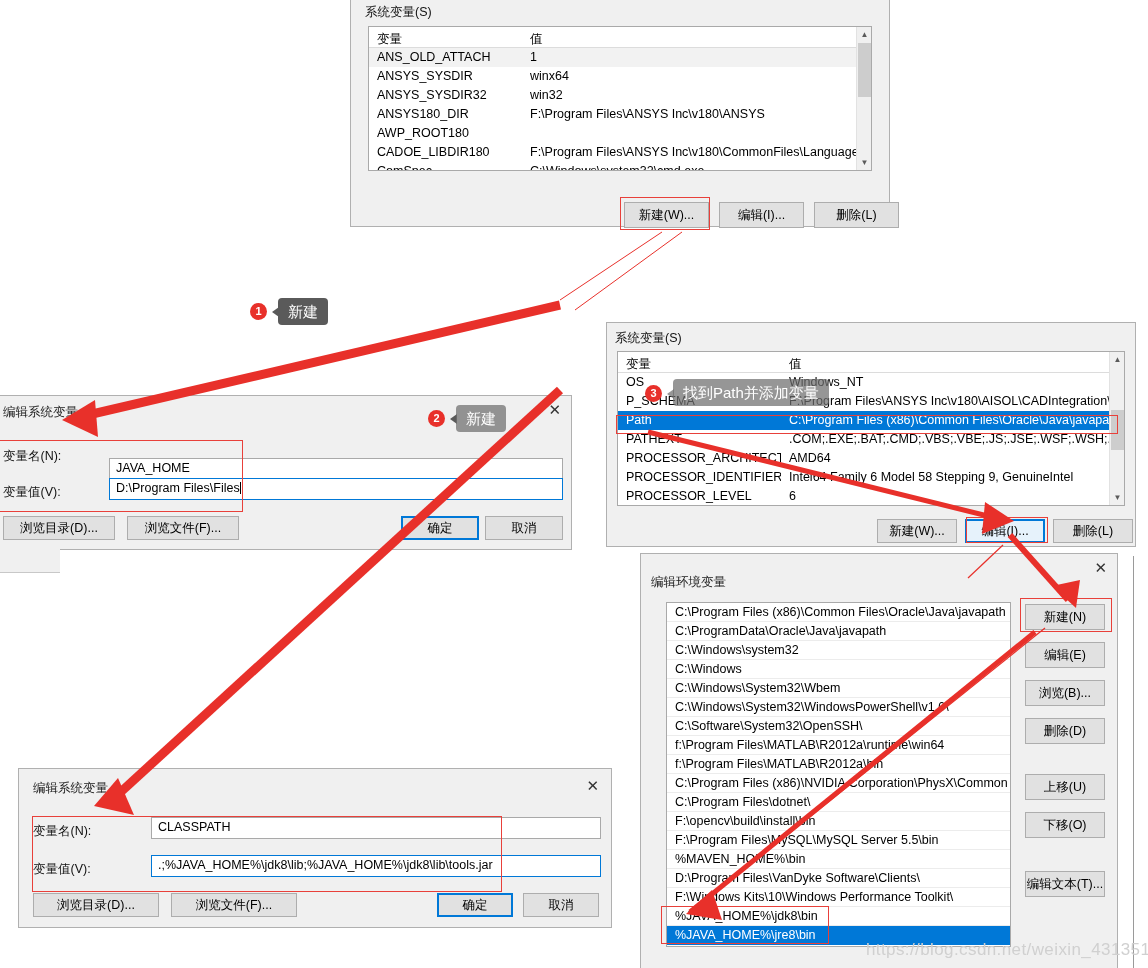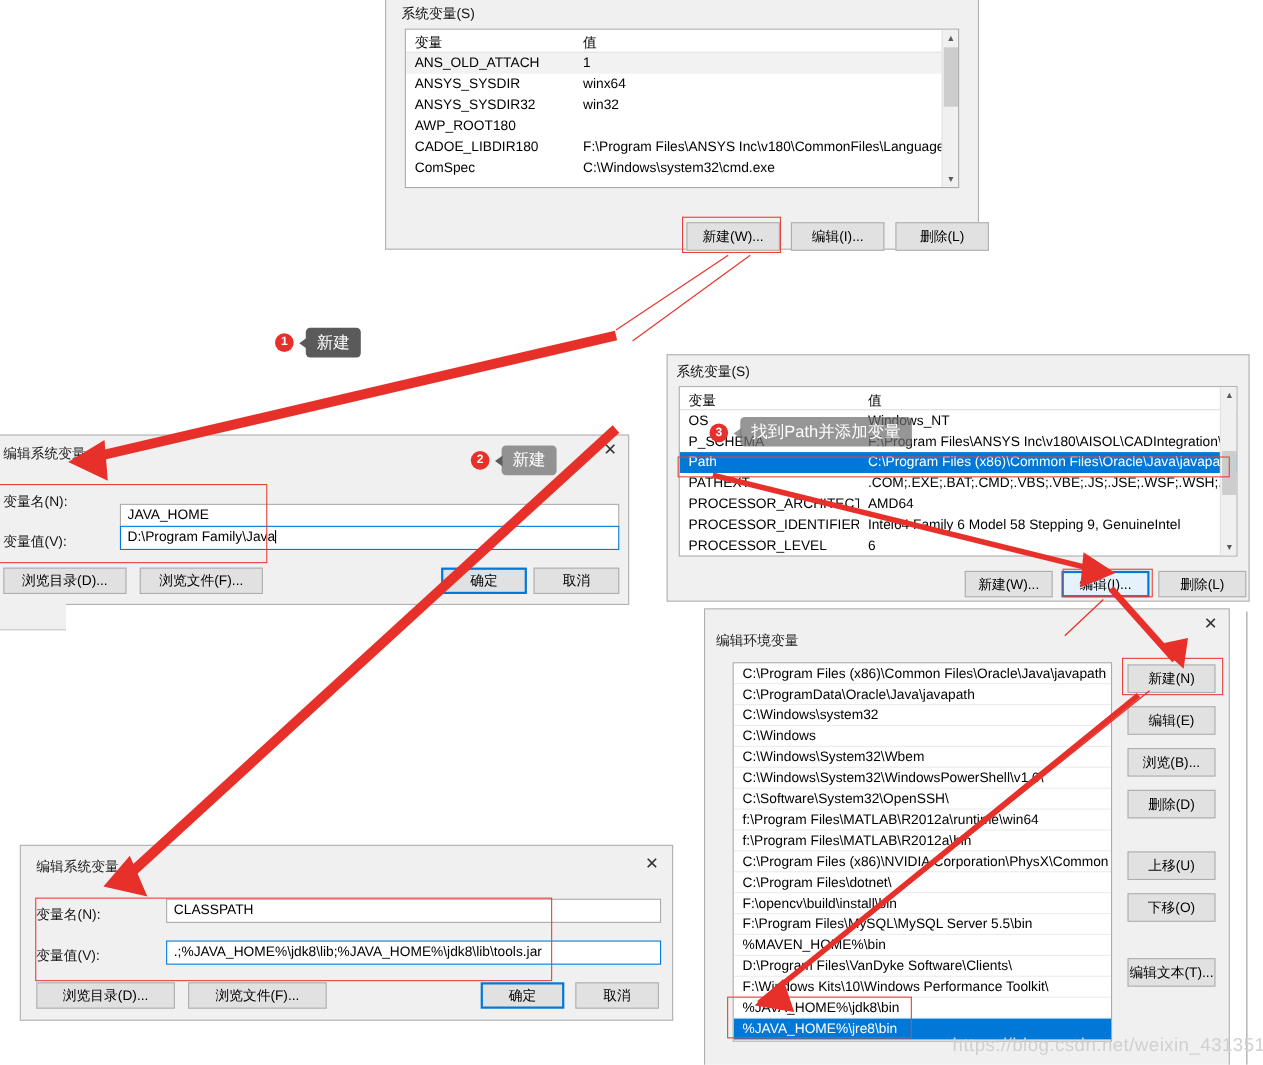--- a/index.html
+++ b/index.html
@@ -84,20 +84,24 @@
         </div>
         <div class="row">
           <span style="width: 145px;">ANSYS_SYSDIR</span>
           <span style="width: 330px;">winx64</span>
         </div>
         <div class="row">
           <span style="width: 145px;">ANSYS_SYSDIR32</span>
           <span style="width: 330px;">win32</span>
         </div>
         <div class="row">
+          <span style="width: 145px;">ANSYS180_DIR</span>
+          <span style="width: 330px;">F:\Program Files\ANSYS Inc\v180\ANSYS</span>
+        </div>
+        <div class="row">
           <span style="width: 145px;">AWP_ROOT180</span>
           <span style="width: 330px; margin-top: 27px;">F:\Program Files\ANSYS Inc\v180</span>
         </div>
         <div class="row">
           <span style="width: 145px;">CADOE_LIBDIR180</span>
           <span style="width: 330px;">F:\Program Files\ANSYS Inc\v180\CommonFiles\Language\en...</span>
         </div>
         <div class="row">
           <span style="width: 145px;">ComSpec</span>
           <span style="width: 330px;">C:\Windows\system32\cmd.exe</span>
@@ -126,21 +130,21 @@
   <div class="dlg-title" style="left:10px;top:8px;">编辑系统变量</div>
   <div class="dlg-close" style="right:10px;top:6px;">✕</div>
 
   <div class="fld-label" style="left:10px;top:52px;">变量名(N):</div>
   <div class="inp" style="left:116px;top:62px;width:454px;height:22px;">
     <span>JAVA_HOME</span>
   </div>
 
   <div class="fld-label" style="left:10px;top:88px;">变量值(V):</div>
   <div class="inp active" style="left:116px;top:82px;width:454px;height:22px;">
-    <span>D:\Program Family\Java</span><i class="caret"></i>
+    <span>D:\Program Files\Files</span><i class="caret"></i>
   </div>
 
   <div class="btn" style="left:10px;top:120px;width:112px;height:24px;line-height:22px;">
     <span>浏览目录(D)...</span>
   </div>
   <div class="btn" style="left:134px;top:120px;width:112px;height:24px;line-height:22px;">
     <span>浏览文件(F)...</span>
   </div>
   <div class="btn primary" style="left:408px;top:120px;width:78px;height:24px;line-height:20px;">
     <span>确定</span>

